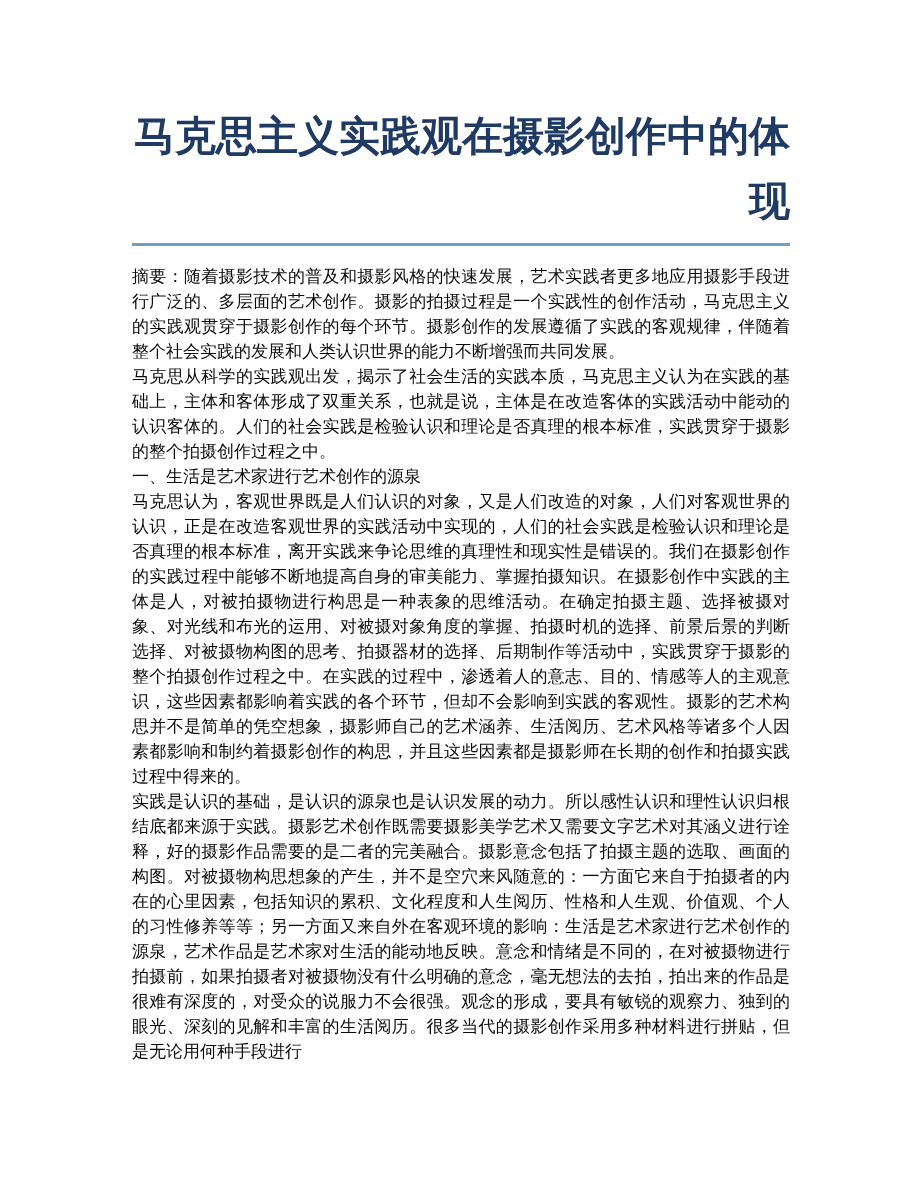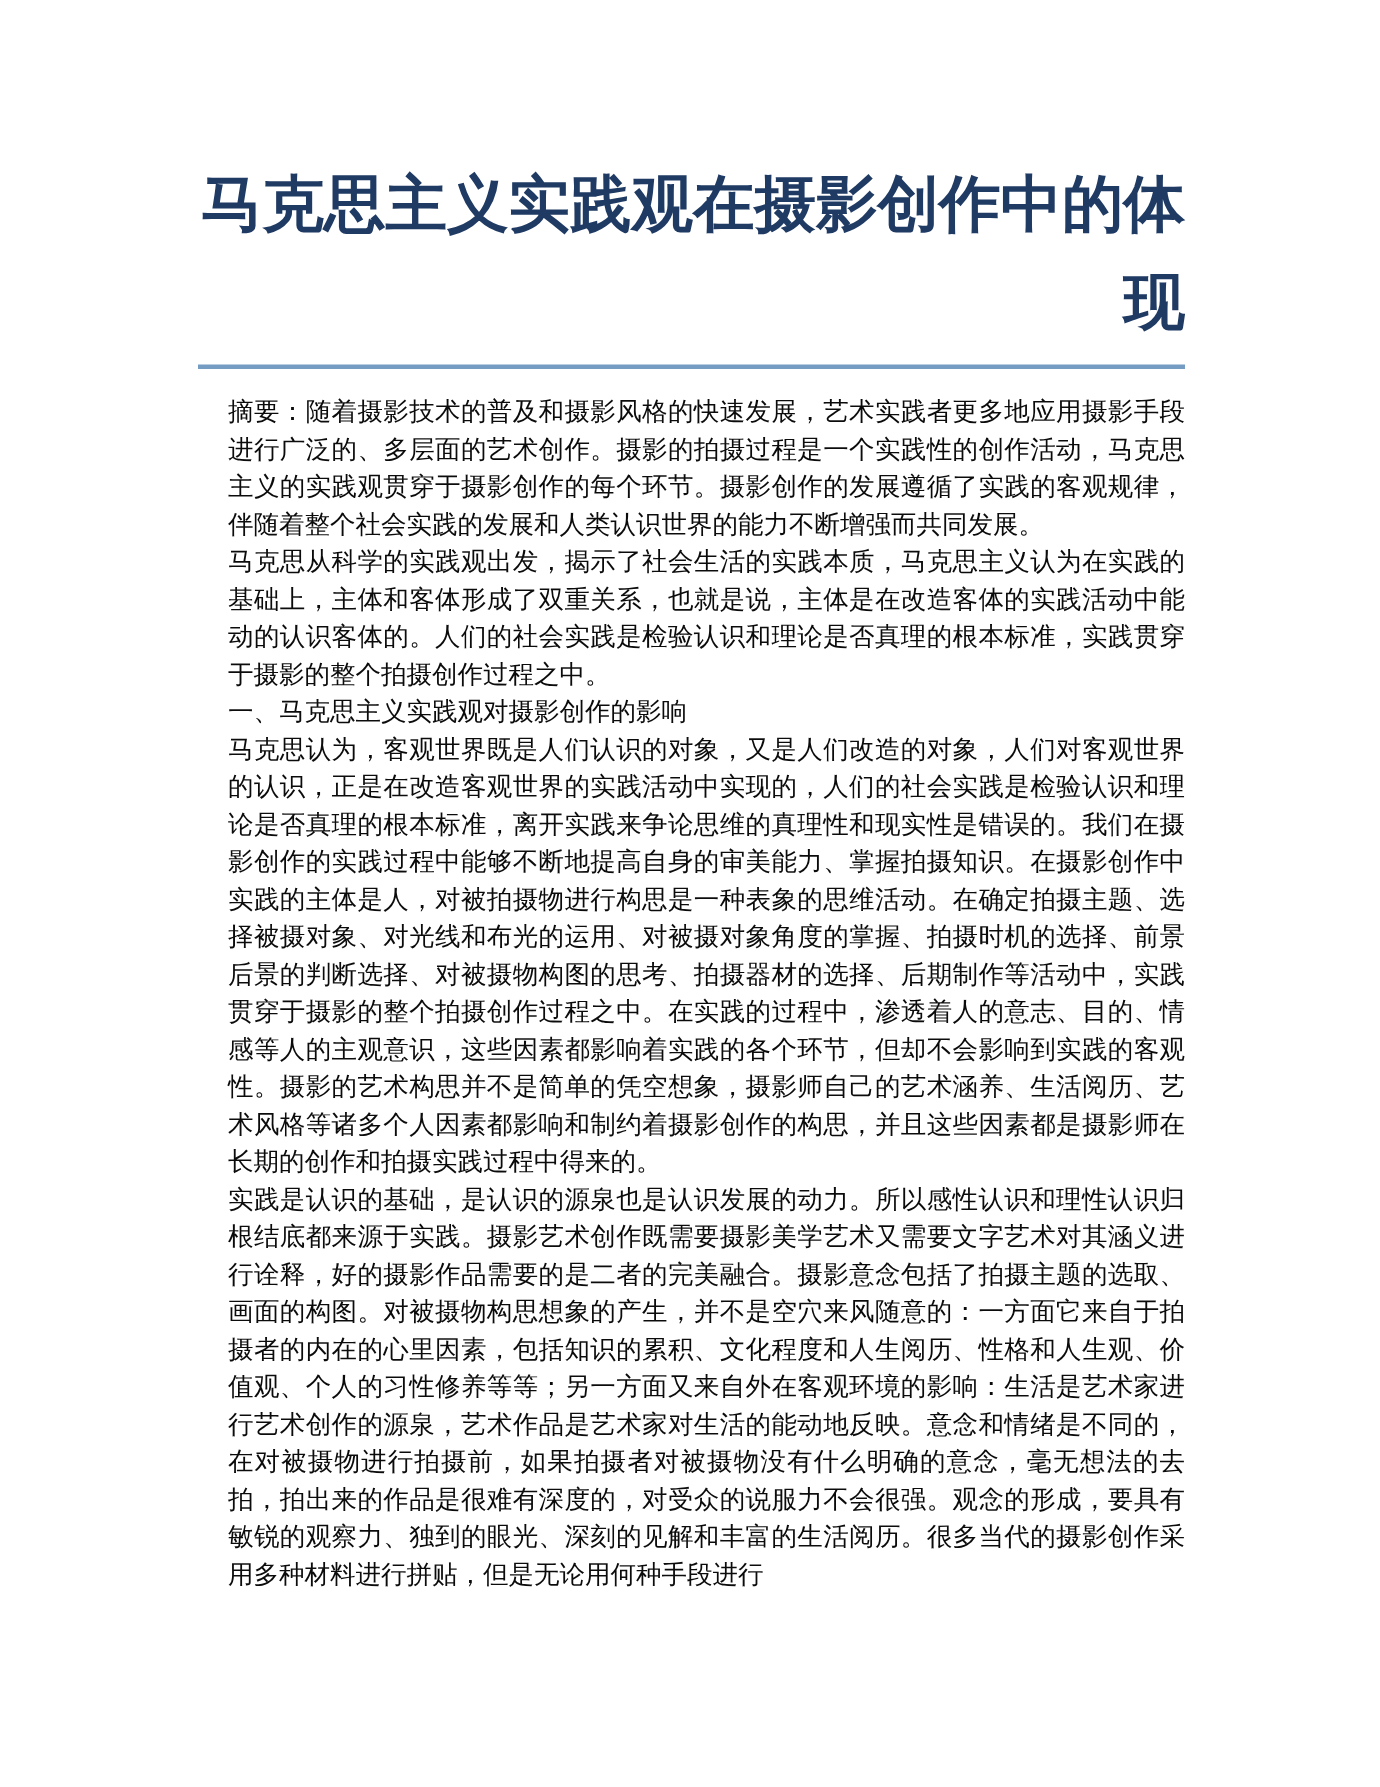--- a/index.html
+++ b/index.html
@@ -28,43 +28,42 @@
     text-align: center;
     letter-spacing: 0;
   }
   .title-divider {
     height: 3px;
     margin-top: 9px;
     border: none;
   }
   .doc-content {
     margin-top: 18px;
-    font-family: Liberation Mono, monospace;
+    font-family: Liberation Sans, sans-serif;
     font-size: 17px;
     line-height: 25px;
     text-align: justify;
     text-justify: inter-ideograph;
-    margin-left: 20px;
   }
   .doc-content p {
     margin: 0;
     padding: 0;
     word-break: break-all;
   }
 </style>
 </head>
 <body style="background: rgb(255, 255, 255);">
 
 <div class="page">
 
   <div class="doc-title" style="color: rgb(31, 58, 99); text-align: right;">马克思主义实践观在摄影创作中的体现</div>
 
   <hr class="title-divider" style="background: rgb(117, 157, 196);">
 
   <div class="doc-content" style="color: rgb(11, 11, 11);">
       <p>摘要：随着摄影技术的普及和摄影风格的快速发展，艺术实践者更多地应用摄影手段进行广泛的、多层面的艺术创作。摄影的拍摄过程是一个实践性的创作活动，马克思主义的实践观贯穿于摄影创作的每个环节。摄影创作的发展遵循了实践的客观规律，伴随着整个社会实践的发展和人类认识世界的能力不断增强而共同发展。</p>
       <p>马克思从科学的实践观出发，揭示了社会生活的实践本质，马克思主义认为在实践的基础上，主体和客体形成了双重关系，也就是说，主体是在改造客体的实践活动中能动的认识客体的。人们的社会实践是检验认识和理论是否真理的根本标准，实践贯穿于摄影的整个拍摄创作过程之中。</p>
-      <p>一、马克思主义实践观对摄影创作的影响</p>
+      <p>一、生活是艺术家进行艺术创作的源泉</p>
       <p>马克思认为，客观世界既是人们认识的对象，又是人们改造的对象，人们对客观世界的认识，正是在改造客观世界的实践活动中实现的，人们的社会实践是检验认识和理论是否真理的根本标准，离开实践来争论思维的真理性和现实性是错误的。我们在摄影创作的实践过程中能够不断地提高自身的审美能力、掌握拍摄知识。在摄影创作中实践的主体是人，对被拍摄物进行构思是一种表象的思维活动。在确定拍摄主题、选择被摄对象、对光线和布光的运用、对被摄对象角度的掌握、拍摄时机的选择、前景后景的判断选择、对被摄物构图的思考、拍摄器材的选择、后期制作等活动中，实践贯穿于摄影的整个拍摄创作过程之中。在实践的过程中，渗透着人的意志、目的、情感等人的主观意识，这些因素都影响着实践的各个环节，但却不会影响到实践的客观性。摄影的艺术构思并不是简单的凭空想象，摄影师自己的艺术涵养、生活阅历、艺术风格等诸多个人因素都影响和制约着摄影创作的构思，并且这些因素都是摄影师在长期的创作和拍摄实践过程中得来的。</p>
       <p>实践是认识的基础，是认识的源泉也是认识发展的动力。所以感性认识和理性认识归根结底都来源于实践。摄影艺术创作既需要摄影美学艺术又需要文字艺术对其涵义进行诠释，好的摄影作品需要的是二者的完美融合。摄影意念包括了拍摄主题的选取、画面的构图。对被摄物构思想象的产生，并不是空穴来风随意的：一方面它来自于拍摄者的内在的心里因素，包括知识的累积、文化程度和人生阅历、性格和人生观、价值观、个人的习性修养等等；另一方面又来自外在客观环境的影响：生活是艺术家进行艺术创作的源泉，艺术作品是艺术家对生活的能动地反映。意念和情绪是不同的，在对被摄物进行拍摄前，如果拍摄者对被摄物没有什么明确的意念，毫无想法的去拍，拍出来的作品是很难有深度的，对受众的说服力不会很强。观念的形成，要具有敏锐的观察力、独到的眼光、深刻的见解和丰富的生活阅历。很多当代的摄影创作采用多种材料进行拼贴，但是无论用何种手段进行</p>
     </div>
 
 </div>
 
 </body></html>

